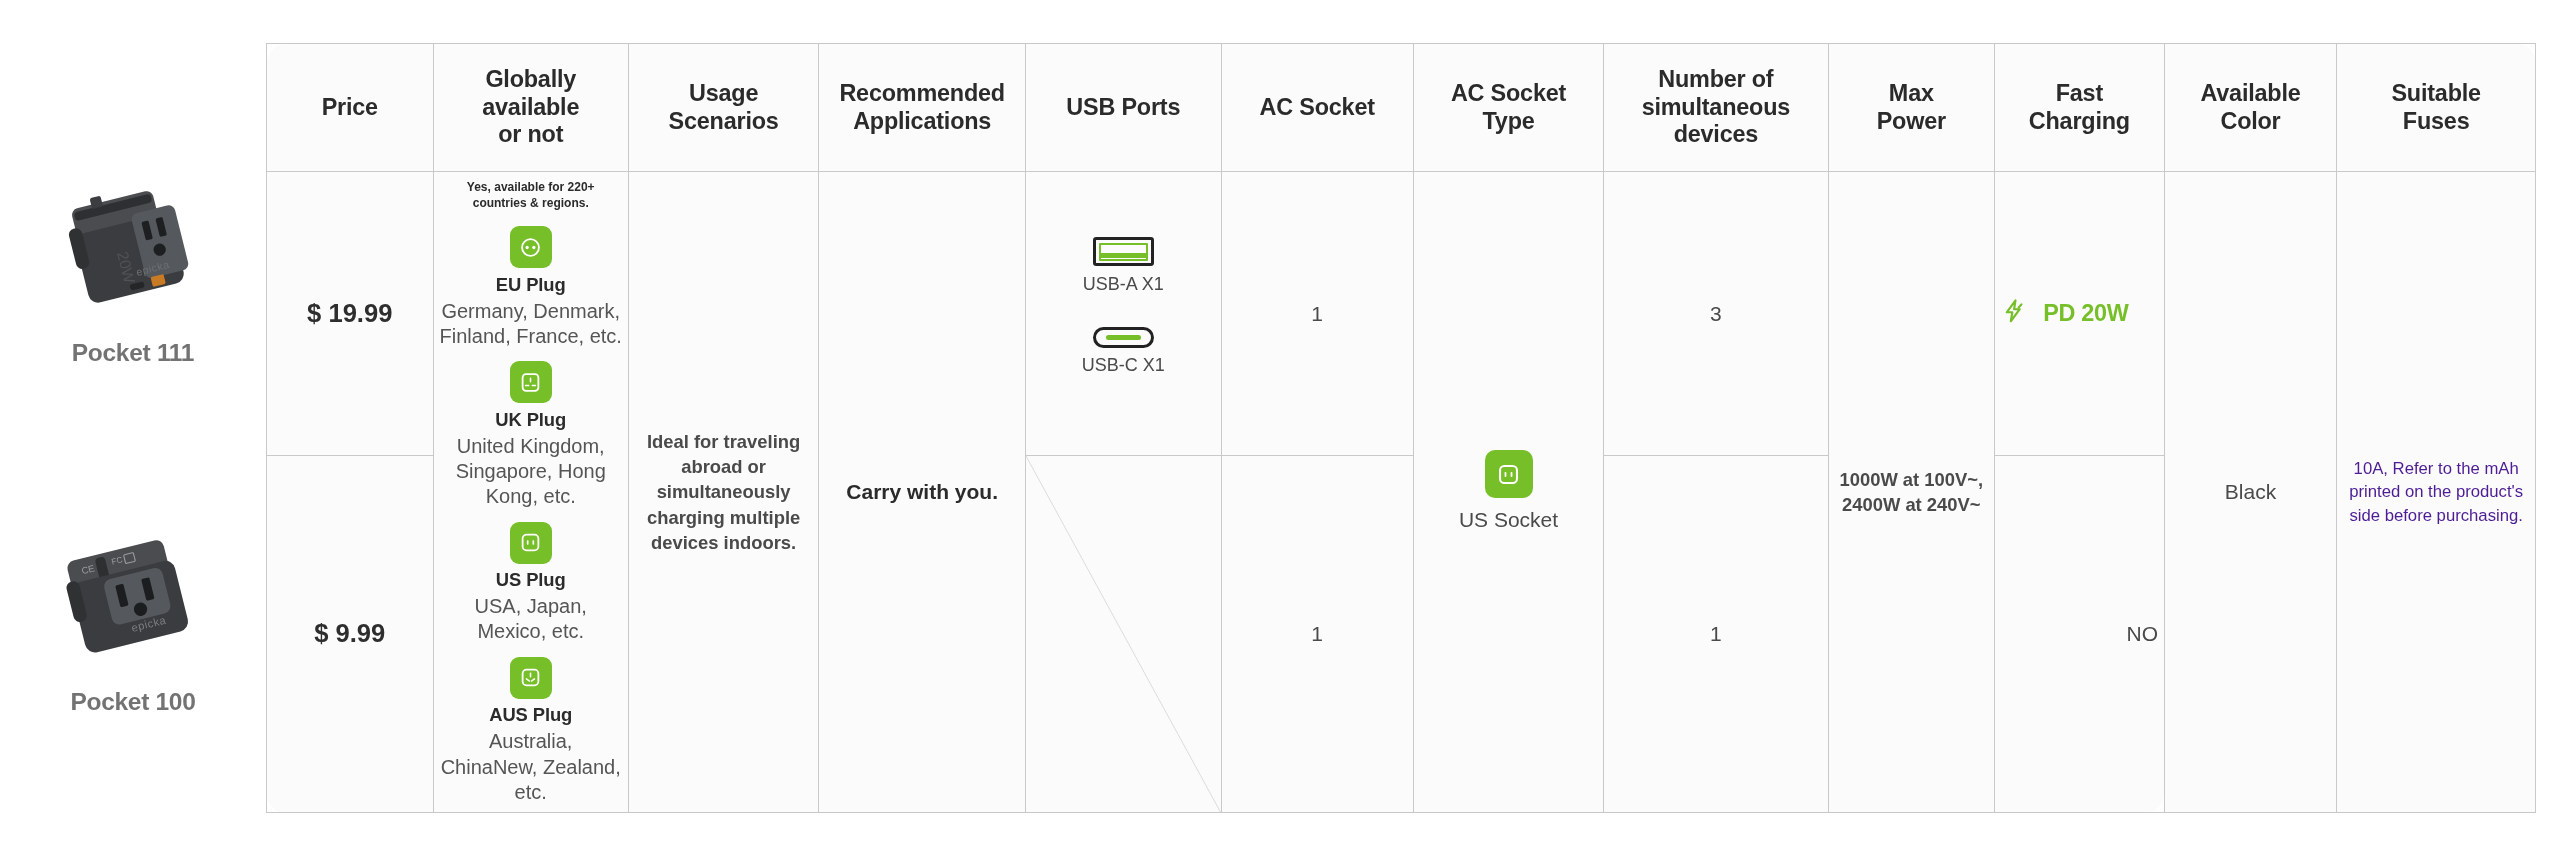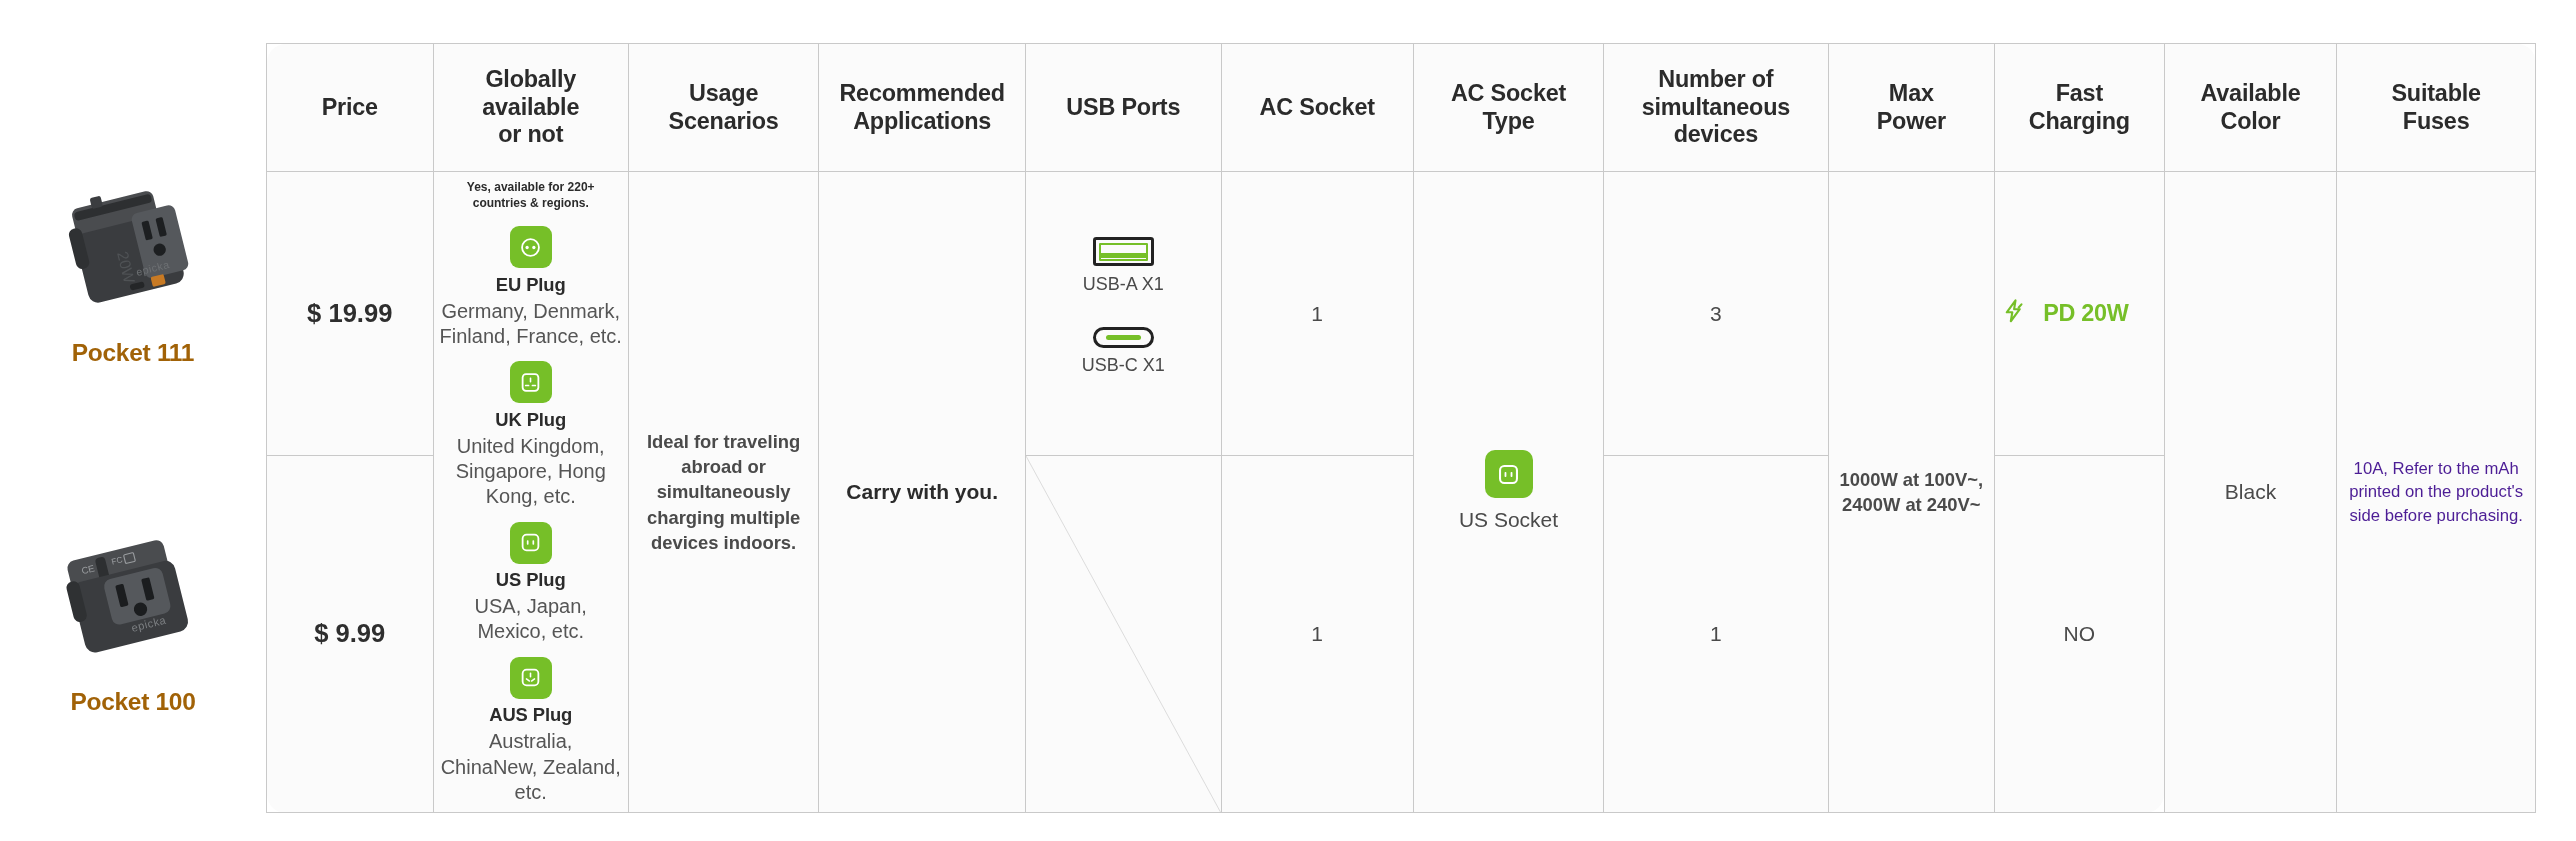--- a/index.html
+++ b/index.html
@@ -11,21 +11,21 @@
     overflow: hidden;
   }
   .page { position: relative; width: 2576px; height: 842px; }
 
   
   .rail { position: absolute; left: 0; top: 167px; width: 266px; height: 640px; }
   .product { position: relative; width: 266px; text-align: center; }
   .product-1 { height: 278px; }
   .product-2 { height: 278px; margin-top: 71px; }
   .product-name {
-    font-size: 24.5px; font-weight: 700; color: #a16207;
+    font-size: 24.5px; font-weight: 700; color: #737373;
     letter-spacing: -0.3px; margin-top: 4.5px;
   }
   .adapter { position: relative; width: 167px; height: 167px; margin: 0 auto; }
 
   
   .table-wrap {
     position: absolute; left: 266px; top: 43px;
     width: 2270px; height: 769px;
   }
   table.cmp {
@@ -42,21 +42,21 @@
   thead th {
     background: #ececec;
     font-size: 23.4px; font-weight: 700; color: #2b2b2b;
     line-height: 1.18; height: 128px;
     letter-spacing: -0.2px;
   }
   
   thead th:first-child { border-top-left-radius: 19px; border-left-width: 1.7px; }
   thead th:last-child  { border-top-right-radius: 19px; border-right-width: 1.7px; }
   tbody tr:last-child td:first-child { border-bottom-left-radius: 19px; }
-  tbody tr:last-child td:last-child  { border-bottom-right-radius: 19px; }
+  tbody tr:last-child td:last-child  { border-bottom-right-radius: 19px; text-align: right; }
 
   tbody td { font-size: 21px; color: #4a4a4a; line-height: 1.3; }
   td.price { font-size: 25.6px; font-weight: 700; color: #2e2e2e; }
   td.num   { font-size: 21px; color: #4a4a4a; }
   td.small { font-size: 18.4px; line-height: 1.38; color: #4a4a4a; font-weight: bold; }
   td.smaller { font-size: 16.7px; line-height: 1.4; color: #4c1d95; }
   td.bold-txt { font-size: 21px; font-weight: 700; color: #2b2b2b; }
 
   
   col.c-price { width: 161px; }

